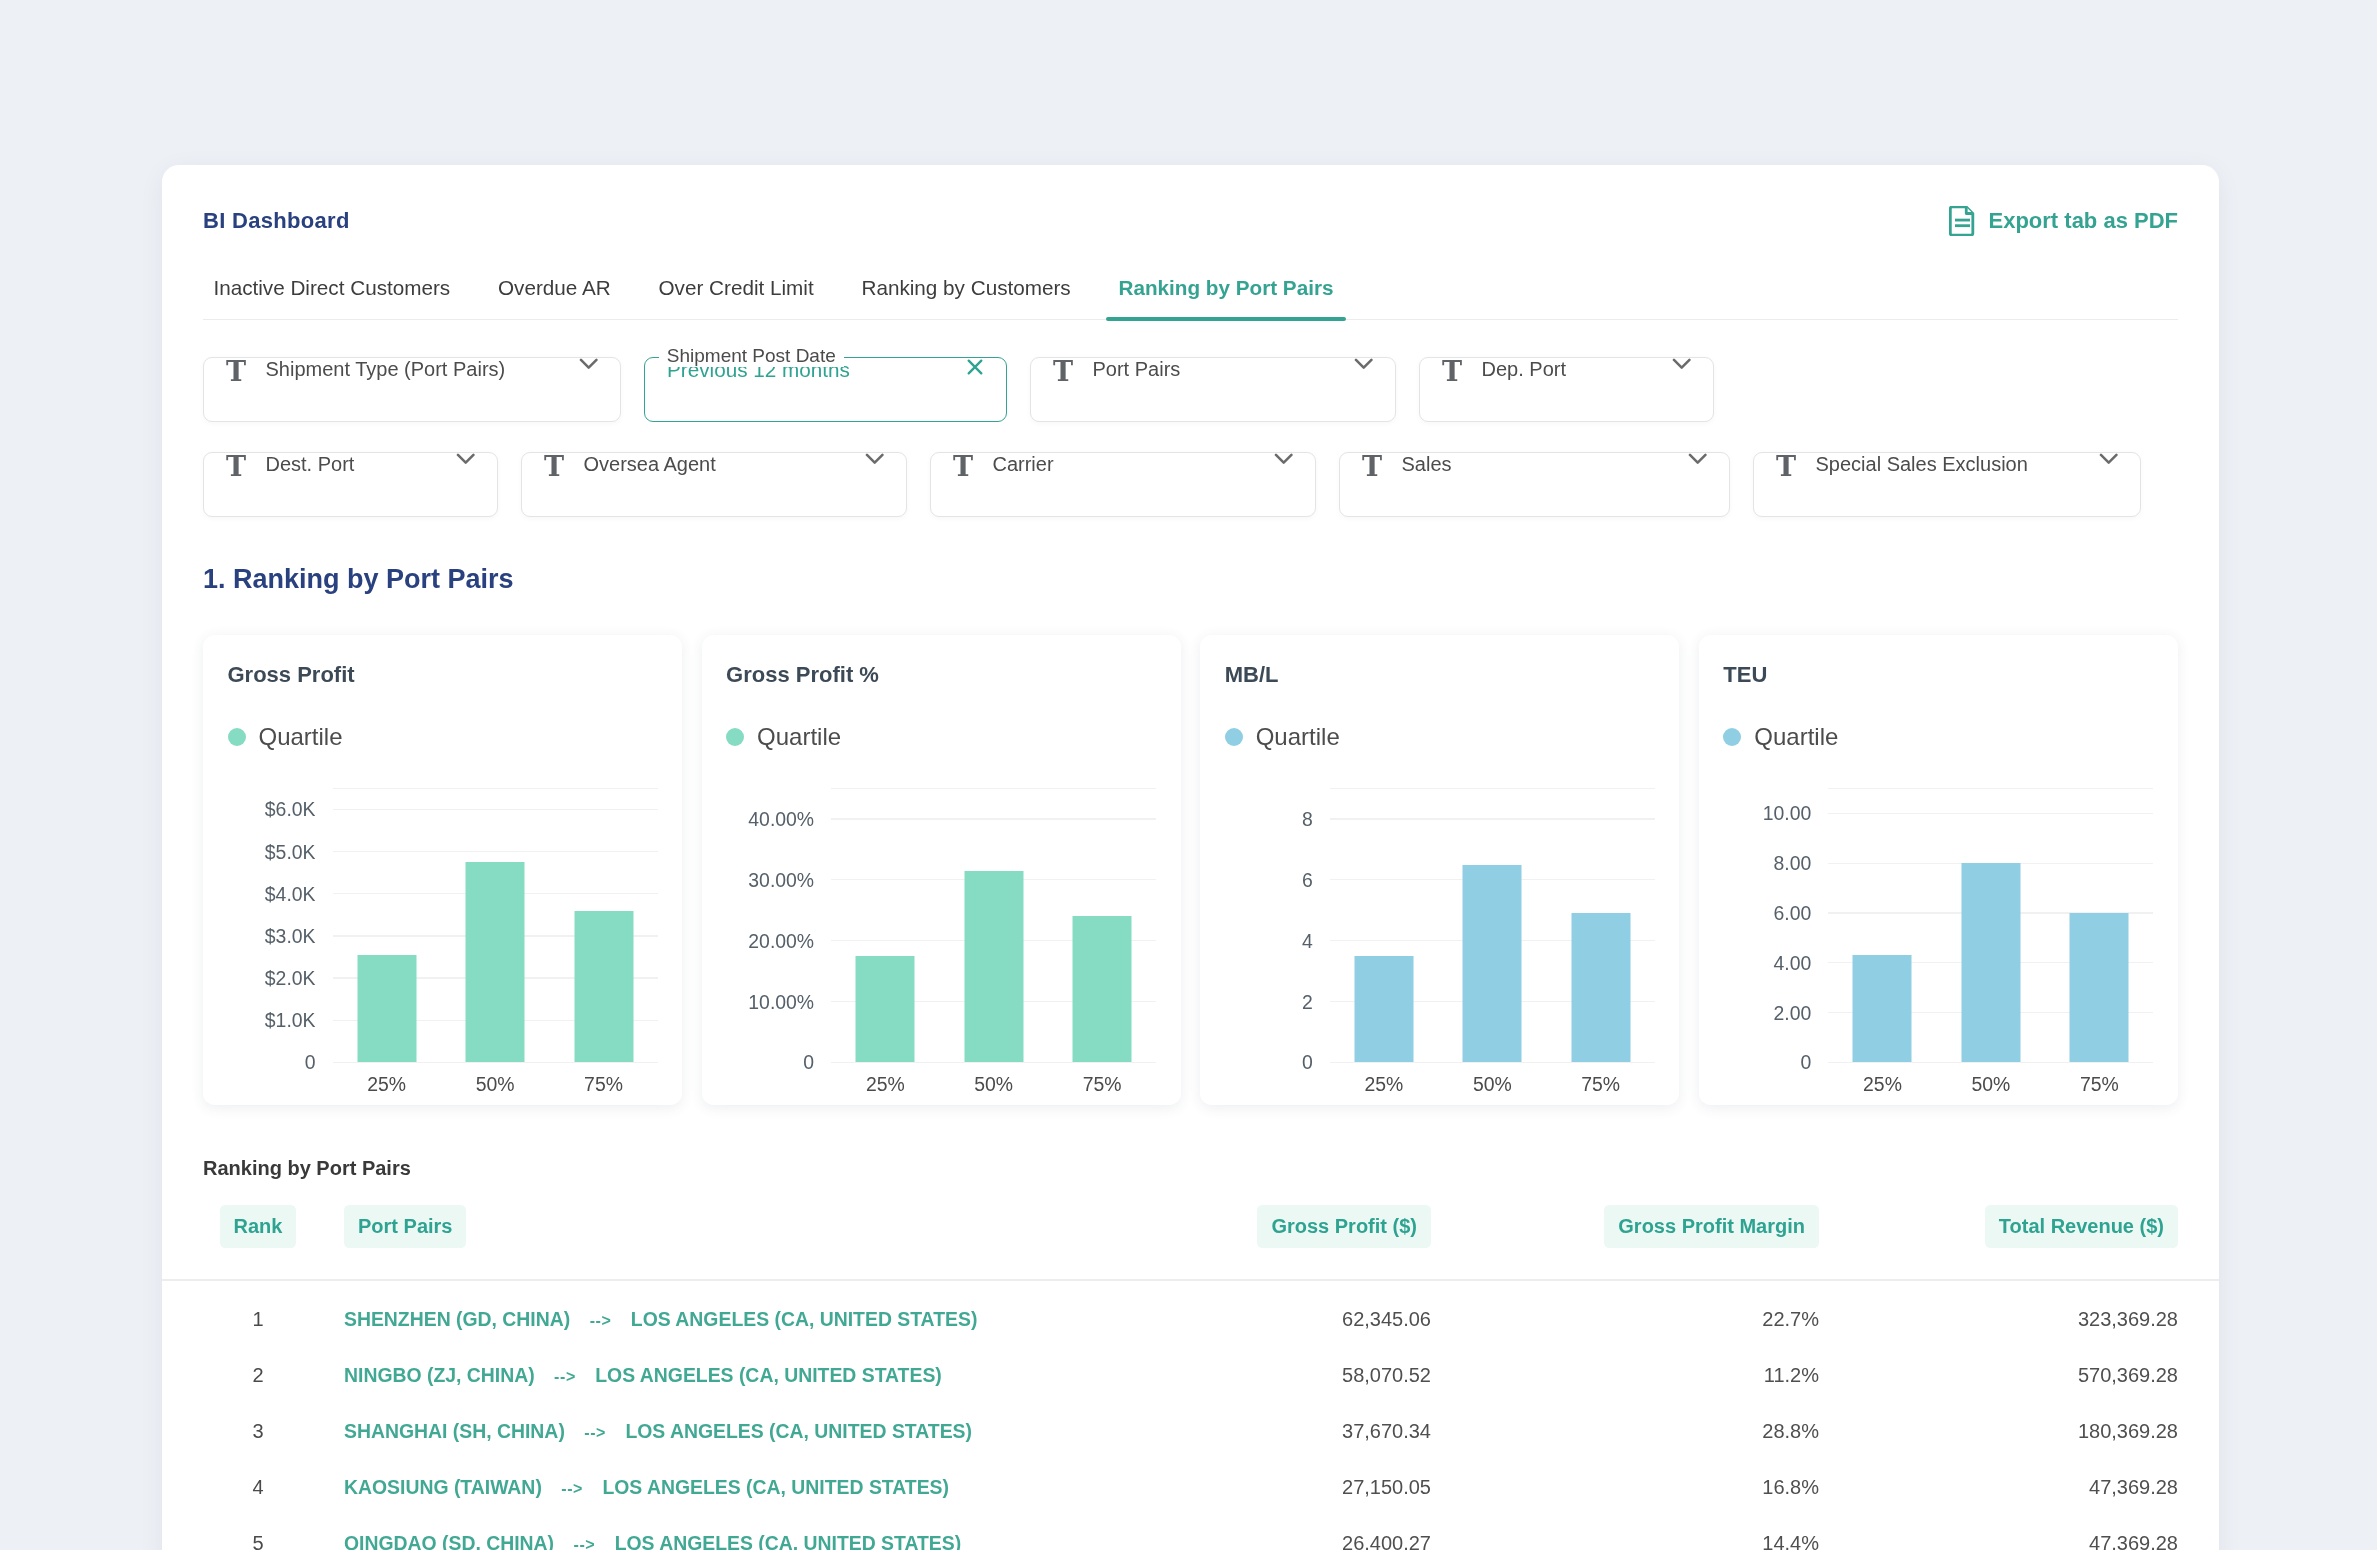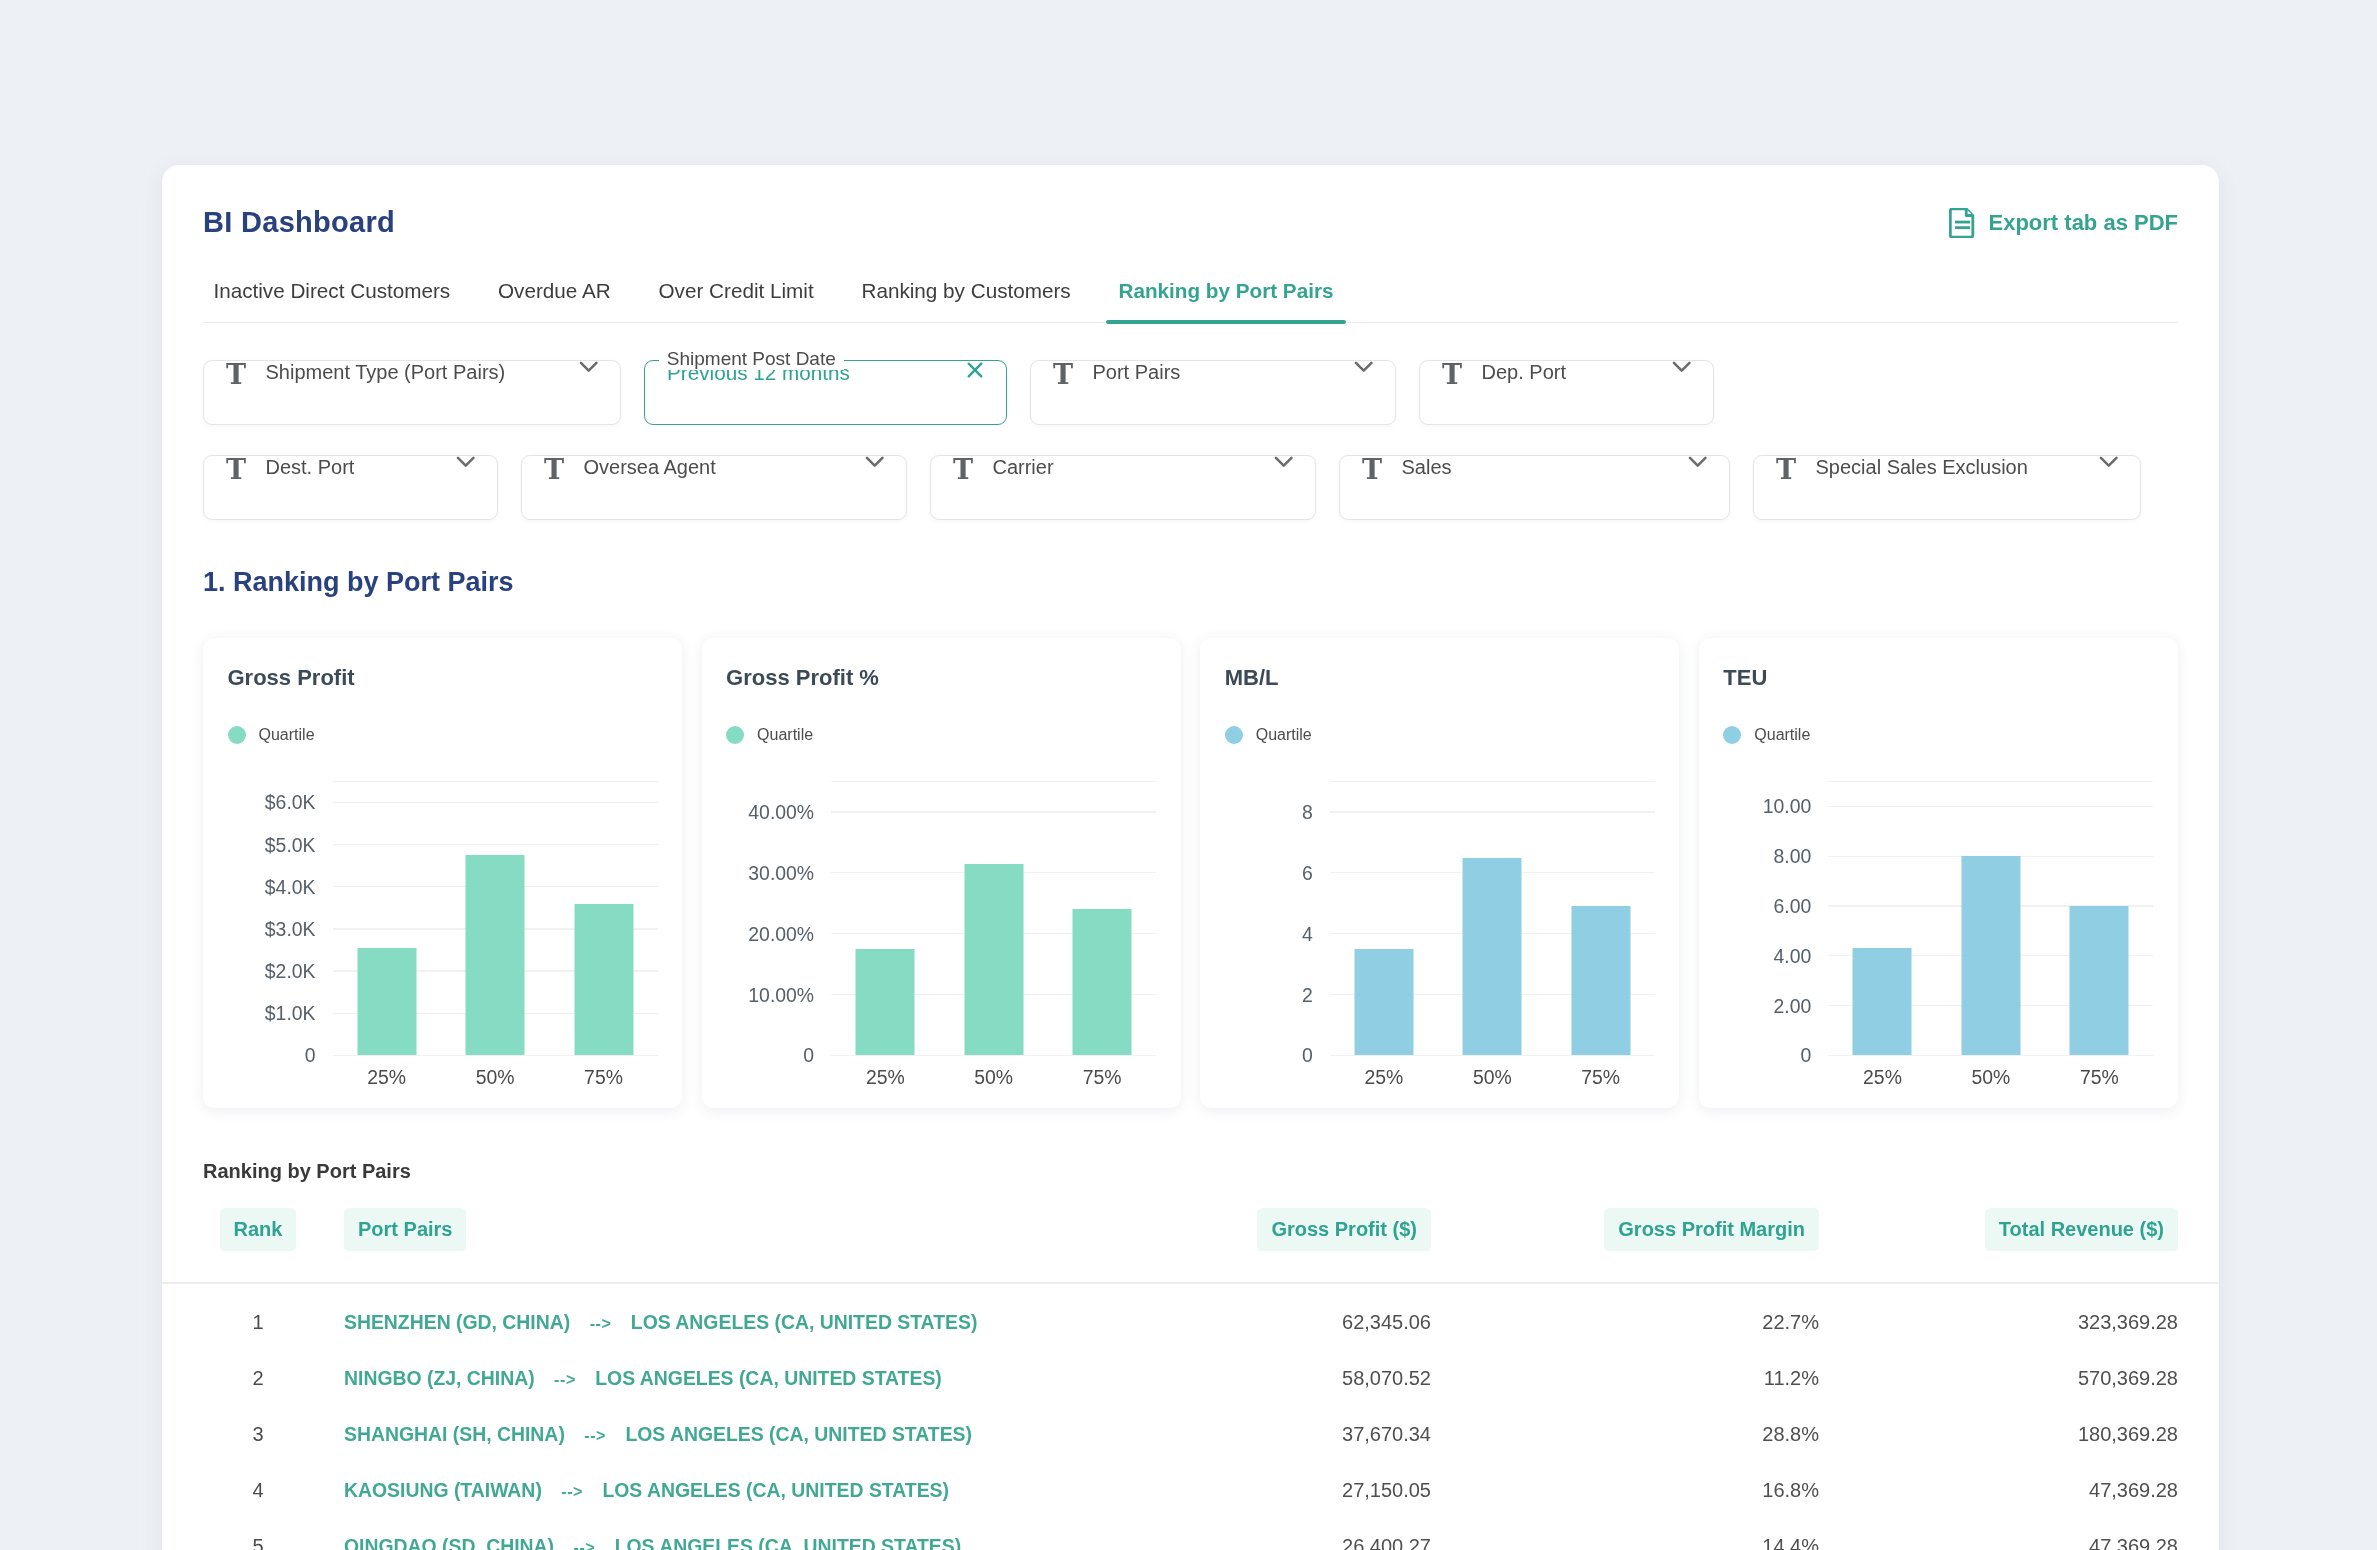--- a/index.html
+++ b/index.html
@@ -15,21 +15,21 @@
     background: #ffffff;
     border-radius: 17px;
     box-shadow: 0 5.2px 26px rgba(40,60,100,0.06);
     padding: 0 41px;
   }
   
   .card-header {
     display: flex; justify-content: space-between; align-items: center;
     padding-top: 41px;
   }
-  .page-title { font-size: 29px; font-weight: 700; color: #2a4180; letter-spacing: 0.3px; }
+  .page-title { font-size: 22px; font-weight: 700; color: #2a4180; letter-spacing: 0.3px; }
   .export-link { display: flex; align-items: center; gap: 13px; cursor: pointer; }
   .export-link span { font-size: 22px; font-weight: 600; color: #35a391; }
   
   .tabs {
     margin-top: 40px;
     display: flex; gap: 40px;
     border-bottom: 1.9px solid #ececec;
     padding: 0 6.5px;
     text-align: right;
   }
@@ -87,21 +87,21 @@
   .charts-row { margin-top: 40px; display: flex; gap: 19.4px; }
   .chart-card {
     flex: 1; height: 470px;
     background: #fff; border-radius: 11.6px;
     box-shadow: 0 2.6px 13px rgba(50,70,100,0.09);
     padding: 27px 24.5px 0 24.5px;
   }
   .chart-title { font-size: 22px; font-weight: 700; color: #3c4a57; }
   .chart-legend { margin-top: 35px; display: flex; align-items: center; gap: 13px; }
   .legend-dot { width: 18px; height: 18px; border-radius: 50%; }
-  .legend-label { font-size: 16px; color: #4c4c4c; }
+  .legend-label { font-size: 24px; color: #4c4c4c; }
   .plot-wrap { margin-top: 37px; display: flex; height: 274px; }
   .yaxis { width: 88px; position: relative; flex: none; }
   .ytick {
     position: absolute; right: 0; transform: translateY(-50%);
     font-size: 19.4px; color: #55606a; white-space: nowrap;
   }
   .plot { flex: 1; position: relative; margin-left: 17px; }
   .gridline { position: absolute; left: 0; right: 0; height: 1.3px; background: #f1f1f1; }
   .bands { position: absolute; left: 0; right: 0; top: 0; bottom: 0; display: flex; }
   .band { flex: 1; position: relative; }

